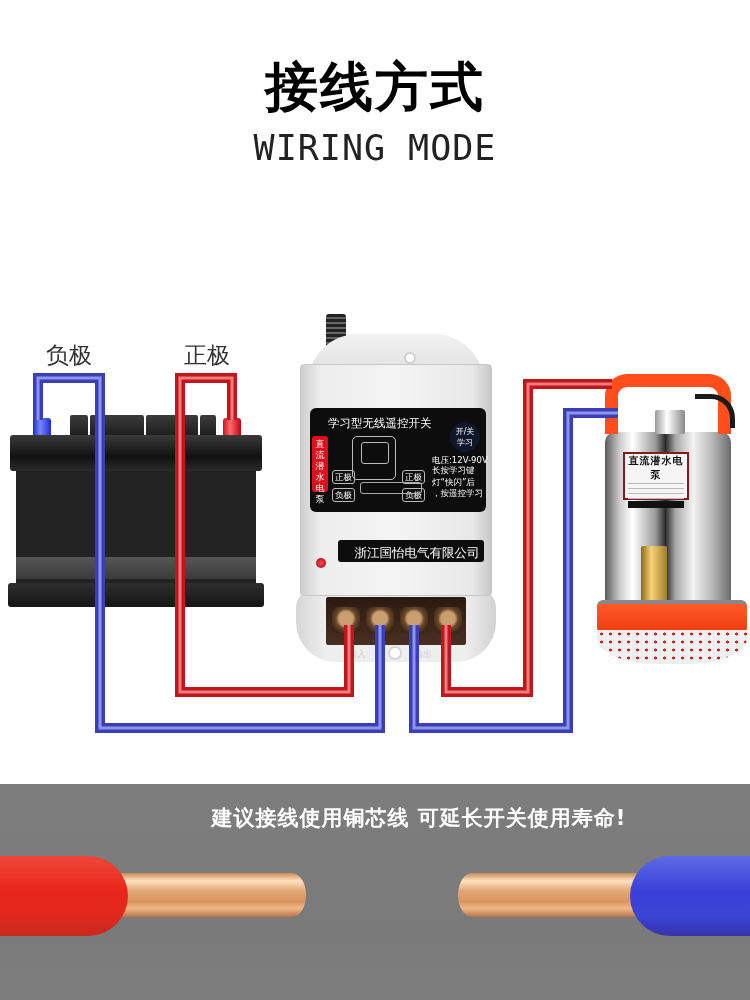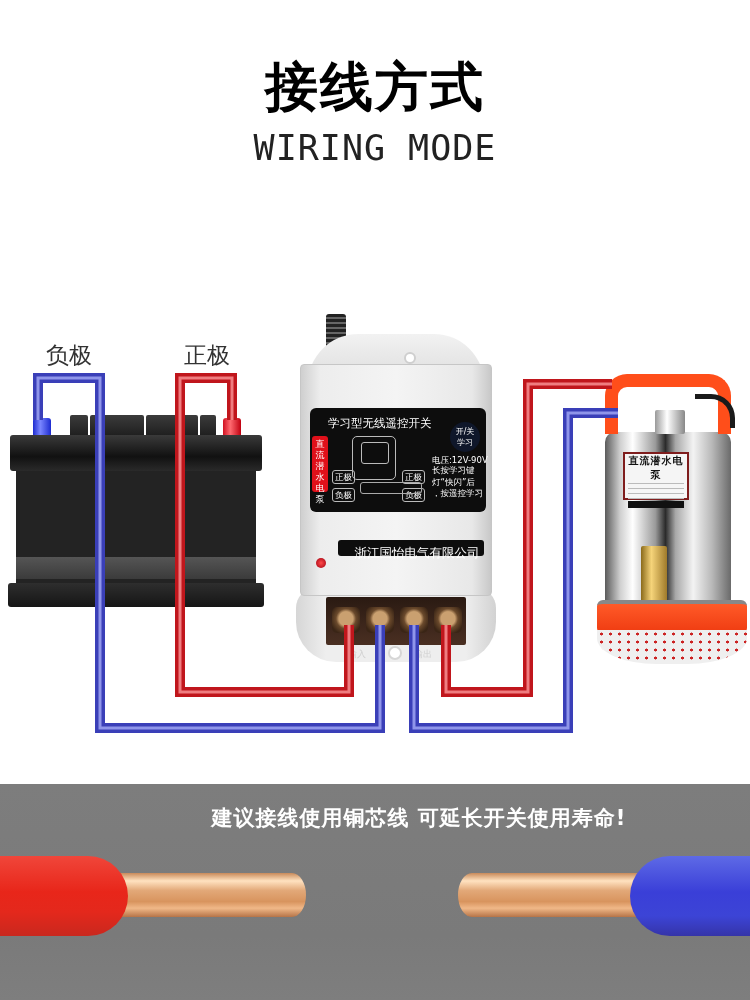--- a/index.html
+++ b/index.html
@@ -41,21 +41,21 @@
     color: #fff; font-size: 8px; text-align: center; line-height: 11px; padding-top: 4px; }
   .panel-badge span { display: block; }
   .panel-side { position: absolute; left: 2px; top: 28px; width: 16px; height: 56px; background: #e0101a; border-radius: 3px;
     color: #fff; font-size: 9px; line-height: 11px; text-align: center; padding-top: 3px; }
   .panel-volt { position: absolute; left: 122px; top: 47px; font-size: 8.5px; color: #fff; white-space: nowrap; }
   .panel-note { position: absolute; left: 122px; top: 57px; font-size: 8.5px; color: #fff; line-height: 11.5px; width: 54px; }
   .panel-device { position: absolute; left: 42px; top: 28px; width: 44px; height: 44px; border: 1.5px solid #bbb; border-radius: 5px; }
   .panel-device::after { content: ""; position: absolute; left: 8px; top: 5px; width: 26px; height: 20px; border: 1.2px solid #bbb; border-radius: 3px; }
   .panel-lbl { position: absolute; font-size: 8.5px; color: #fff; border: 1px solid #bbb; border-radius: 3px; padding: 0 2px; line-height: 12px; }
   .panel-holes { position: absolute; left: 50px; top: 74px; width: 62px; height: 12px; border: 1px solid #aaa; border-radius: 3px; }
-  .brand-box { position: absolute; left: 42px; top: 228px; width: 146px; height: 16px; background: #0d0d0d; border-radius: 3px;
+  .brand-box { position: absolute; left: 42px; top: 228px; width: 146px; height: 22px; background: #0d0d0d; border-radius: 3px;
     color: #fff; font-size: 12.5px; line-height: 26px; text-align: center; white-space: nowrap; padding-left: 12px; }
   .led { position: absolute; left: 20px; top: 246px; width: 10px; height: 10px; border-radius: 50%; background: radial-gradient(#ff4a4a,#a00010); }
   .tblock { position: absolute; left: 30px; top: 285px; width: 140px; height: 48px; background: linear-gradient(#2a1a12,#4a2f22); border-radius: 2px; }
   .screw { position: absolute; top: 10px; width: 28px; height: 26px; border-radius: 5px;
     background: radial-gradient(circle at 50% 45%, #caa070 0 35%, #6b4a2c 50%, #3a2516 80%); }
   .io-lbl { position: absolute; top: 336px; font-size: 9px; color: #cfcfcf; }
   .mount-hole { position: absolute; left: 92px; top: 334px; width: 14px; height: 14px; border-radius: 50%; background: #fff; border: 2px solid #d6d6d6; }
 
   
   .pump { position: absolute; left: 583px; top: 372px; width: 167px; height: 300px; }

